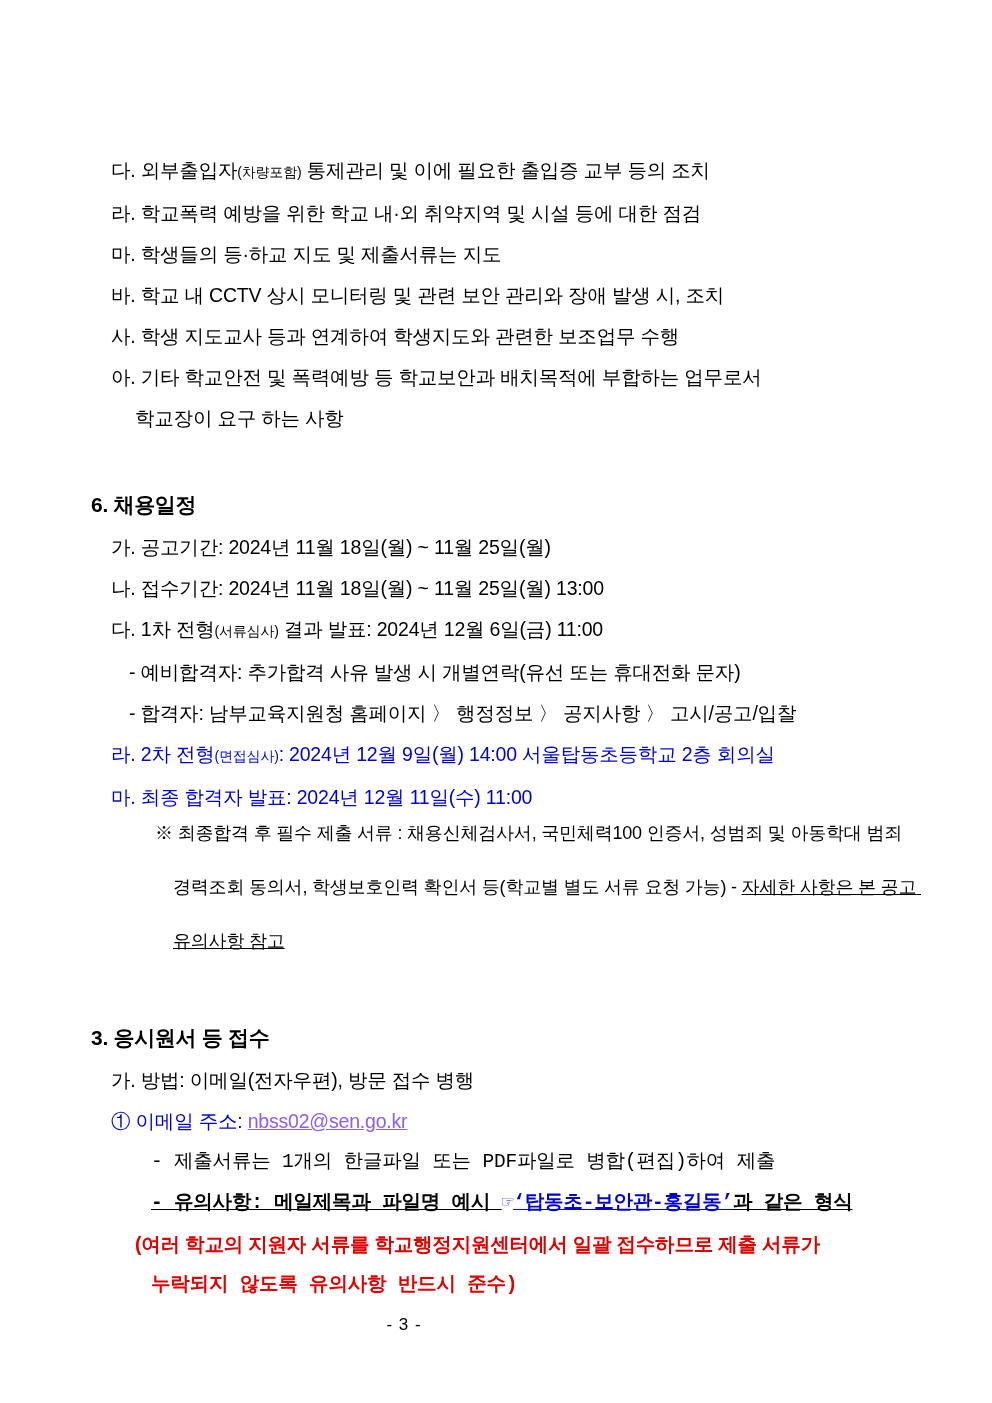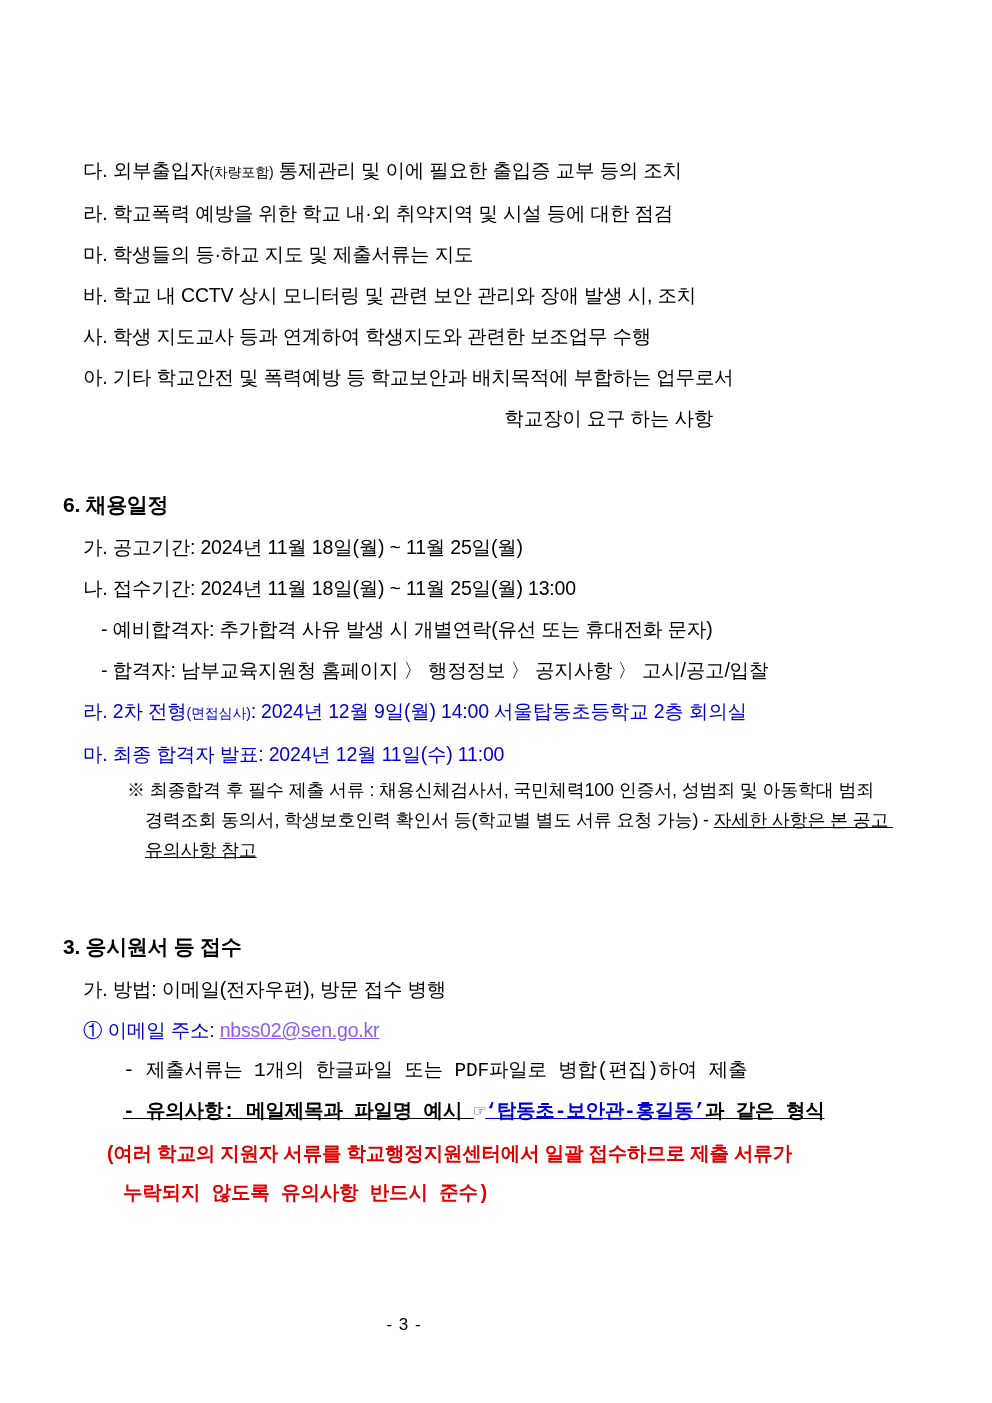--- a/index.html
+++ b/index.html
@@ -13,21 +13,21 @@
     font-family: "Liberation Sans", sans-serif;
     color: #000000;
     position: relative;
     overflow: hidden;
   }
   .page {
     position: relative;
     width: 808px;
     height: 1403px;
     box-sizing: border-box;
-    padding: 150px 95px 0 63px;
+    padding: 150px 95px 0 91px;
   }
 
   
   .line {
     font-size: 19.5px;
     line-height: 41px;
     white-space: nowrap;
     letter-spacing: -0.2px;
   }
   .small-note {
@@ -35,21 +35,21 @@
     line-height: 30px;
     white-space: nowrap;
     letter-spacing: -0.2px;
   }
   .tiny {
     font-size: 14px;
     vertical-align: baseline;
   }
 
   .indent-1 { padding-left: 20px; }
-  .indent-2 { padding-left: 44px; text-align: right; }
+  .indent-2 { padding-left: 44px; }
   .indent-3 { padding-left: 60px; font-family: Liberation Mono, monospace; }
   .indent-5 { padding-left: 38px; }
 
   .section-title {
     font-size: 21px;
     font-weight: bold;
     line-height: 44px;
     letter-spacing: -0.3px;
     white-space: nowrap;
   }
@@ -74,20 +74,21 @@
     bottom: 68px;
     text-align: center;
     font-size: 17px;
     letter-spacing: 1px;
   }
   .block-indent-note {
     padding-left: 64px;
   }
   .note-cont {
     padding-left: 82px;
+    margin-top: 24px;
   }
 </style>
 </head>
 <body>
 
 <div class="page">
 
   <div class="line indent-1">
     <span>다.</span>
     <span>외부출입자</span><span class="tiny">(차량포함)</span><span> 통제관리 및 이에 필요한 출입증 교부 등의 조치</span>
@@ -127,20 +128,24 @@
   <div class="line indent-1">
     <span>가.</span>
     <span>공고기간: </span><span>2024년 11월 18일(월) ~ 11월 25일(월)</span>
   </div>
 
   <div class="line indent-1">
     <span>나.</span>
     <span>접수기간: </span><span>2024년 11월 18일(월) ~ 11월 25일(월) 13:00</span>
   </div>
 
+  <div class="line indent-1">
+    <span>다.</span>
+    <span>1차 전형</span><span class="tiny">(서류심사)</span><span> 결과 발표: 2024년 12월 6일(금) 11:00</span>
+  </div>
 
   <div class="line indent-5">- 예비합격자: 추가합격 사유 발생 시 개별연락(유선 또는 휴대전화 문자)</div>
   <div class="line indent-5">- 합격자: 남부교육지원청 홈페이지 〉 행정정보 〉 공지사항 〉 고시/공고/입찰</div>
 
   <div class="line indent-1 blue">
     <span>라.</span>
     <span>2차 전형</span><span class="tiny">(면접심사)</span><span>: 2024년 12월 9일(월) 14:00 서울탑동초등학교 2층 회의실</span>
   </div>
 
   <div class="line indent-1 blue">

